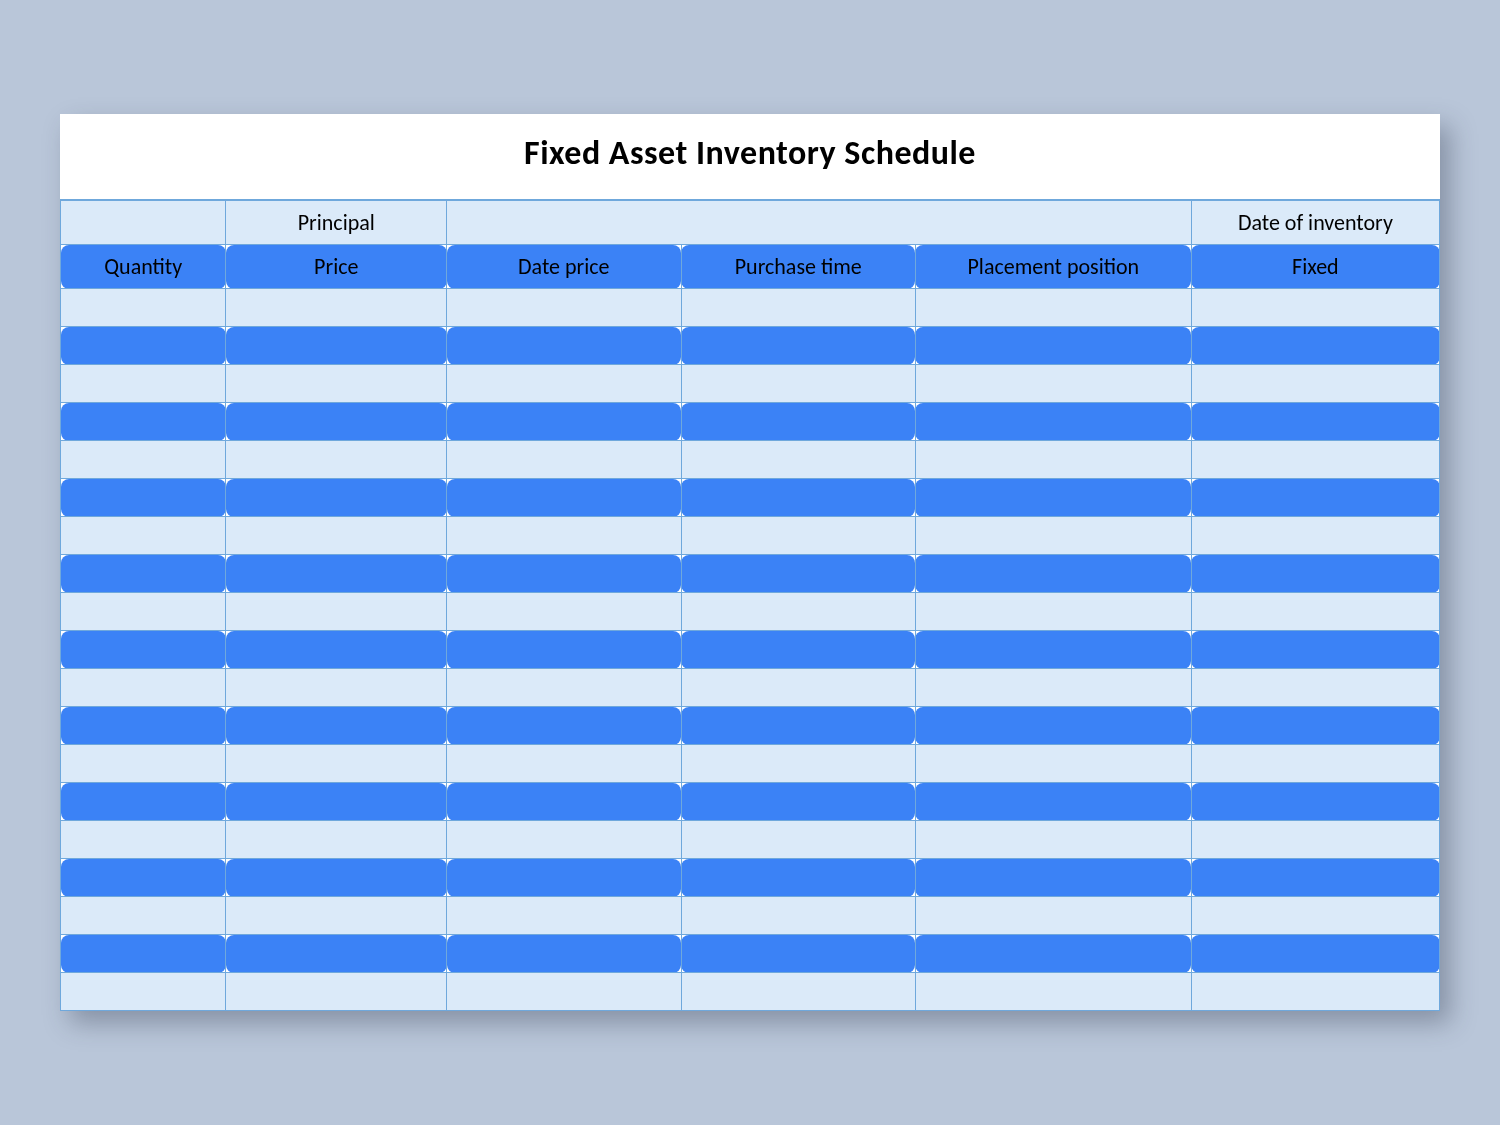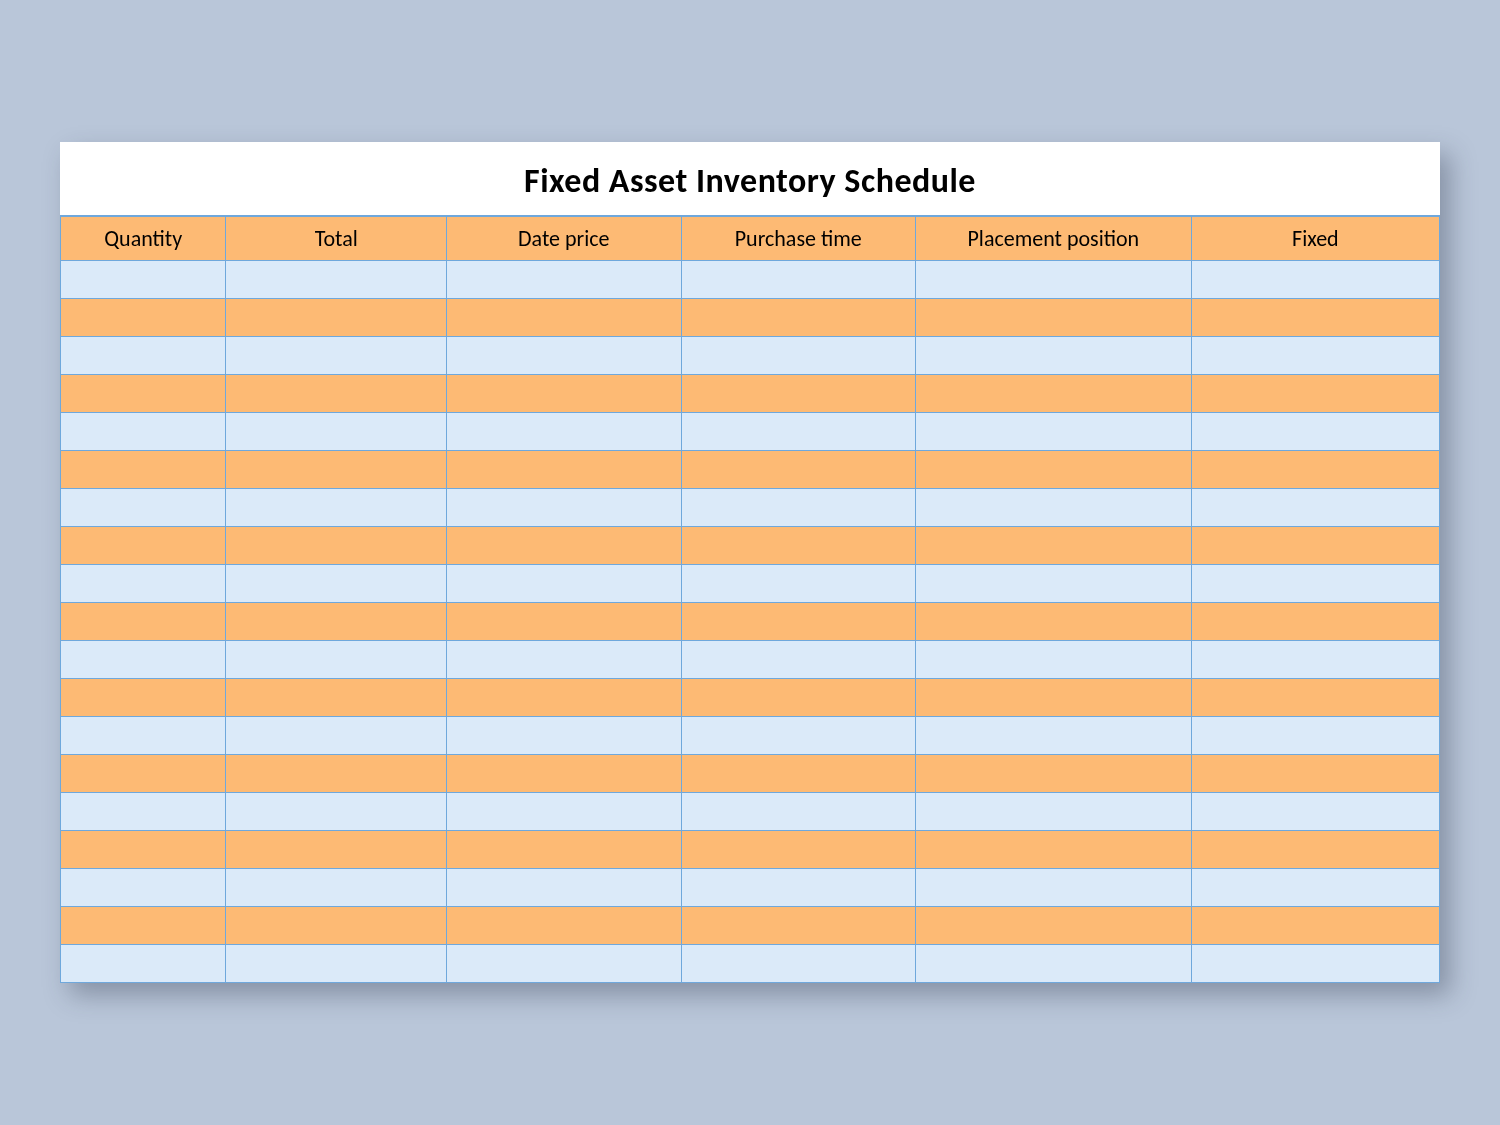--- a/index.html
+++ b/index.html
@@ -17,21 +17,21 @@
       font-family: "Segoe UI", Calibri, Arial, sans-serif;
     }
     .sheet {
       background: #ffffff;
       width: 1380px;
       box-shadow: 10px 12px 24px rgba(40, 50, 70, 0.35);
     }
     .title-row {
       background: #ffffff;
       text-align: center;
-      padding: 18px 0 14px 0;
+      padding: 18px 0 26px 0;
       border-bottom: 1px solid #6fa8dc;
     }
     .title-row h1 {
       font-size: 34px;
       font-weight: 700;
       color: #000000;
       letter-spacing: 0.5px;
     }
     table {
       border-collapse: collapse;
@@ -47,21 +47,22 @@
       color: #000000;
       padding: 2px 4px;
     }
     tr.header-row td {
       height: 44px;
     }
     tr.shaded td {
       background: #dbeaf9;
     }
     tr.plain td {
-      background: #fdba74;
+      background: #3b82f6;
+      border-radius: 8px;
     }
     .col-0 { width: 12%; }
     .col-1 { width: 16%; }
     .col-2 { width: 17%; }
     .col-3 { width: 17%; }
     .col-4 { width: 20%; }
     .col-5 { width: 18%; }
     tr.data-row td {
       height: 38px;
     }
@@ -76,23 +77,29 @@
   <table>
     <colgroup>
       <col class="col-0">
         <col class="col-1">
         <col class="col-2">
         <col class="col-3">
         <col class="col-4">
         <col class="col-5">
     </colgroup>
     <tbody id="tbody">
+      <tr class="header-row shaded">
+        <td></td>
+        <td>Principal</td>
+        <td colspan="3"></td>
+        <td>Date of inventory</td>
+      </tr>
       <tr class="header-row plain">
         <td>Quantity</td>
-        <td>Total</td>
+        <td>Price</td>
         <td>Date price</td>
         <td>Purchase time</td>
         <td>Placement position</td>
         <td>Fixed</td>
       </tr>
     <tr class="data-row shaded">
           <td></td>
           <td></td>
           <td></td>
           <td></td>

